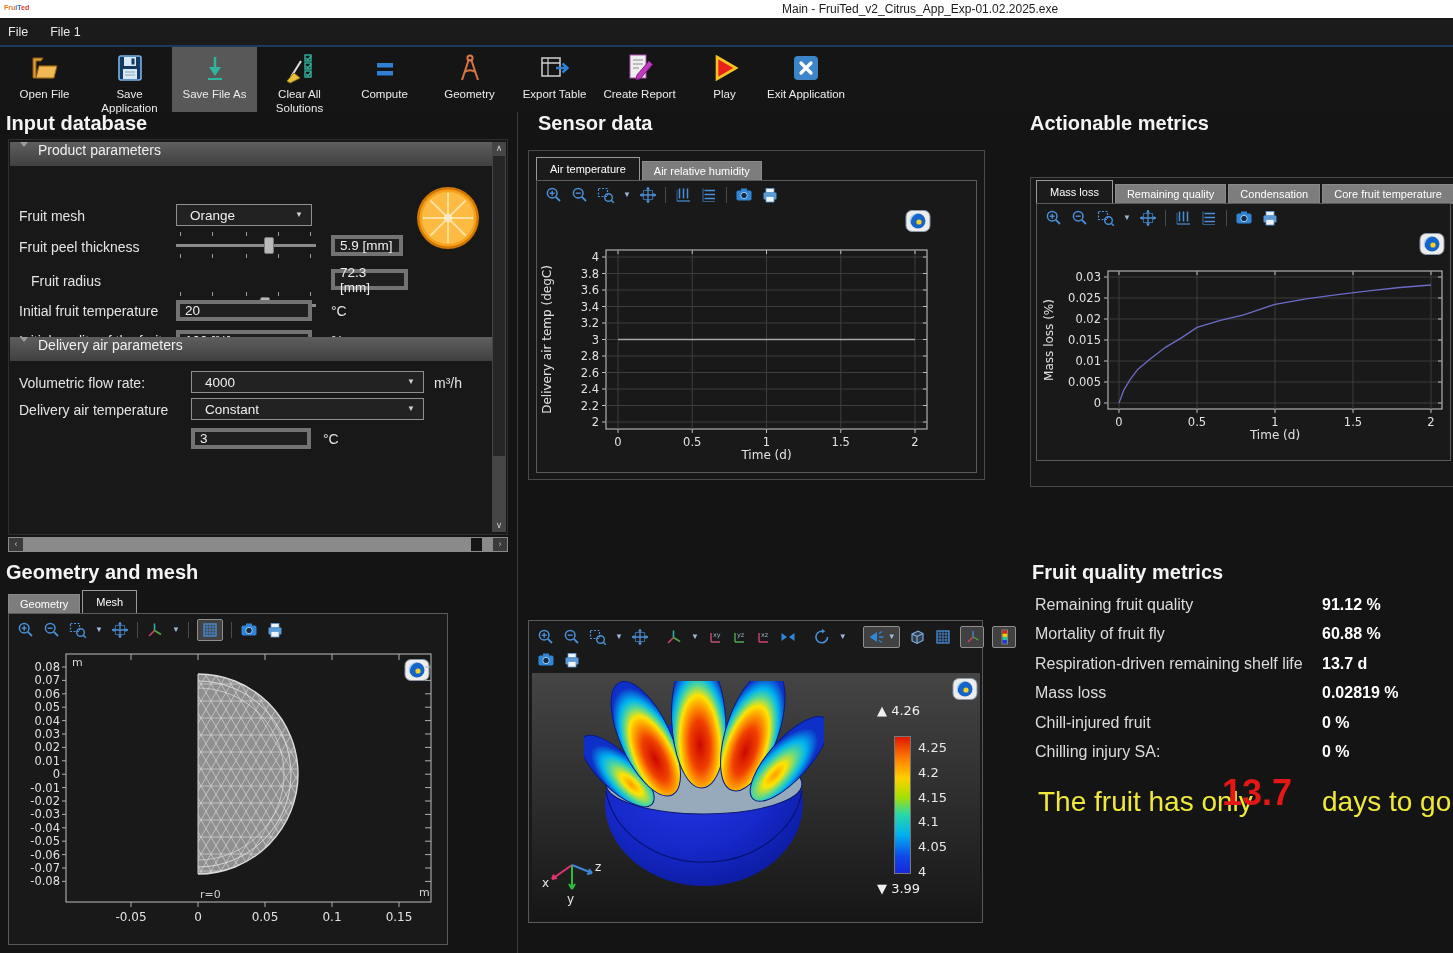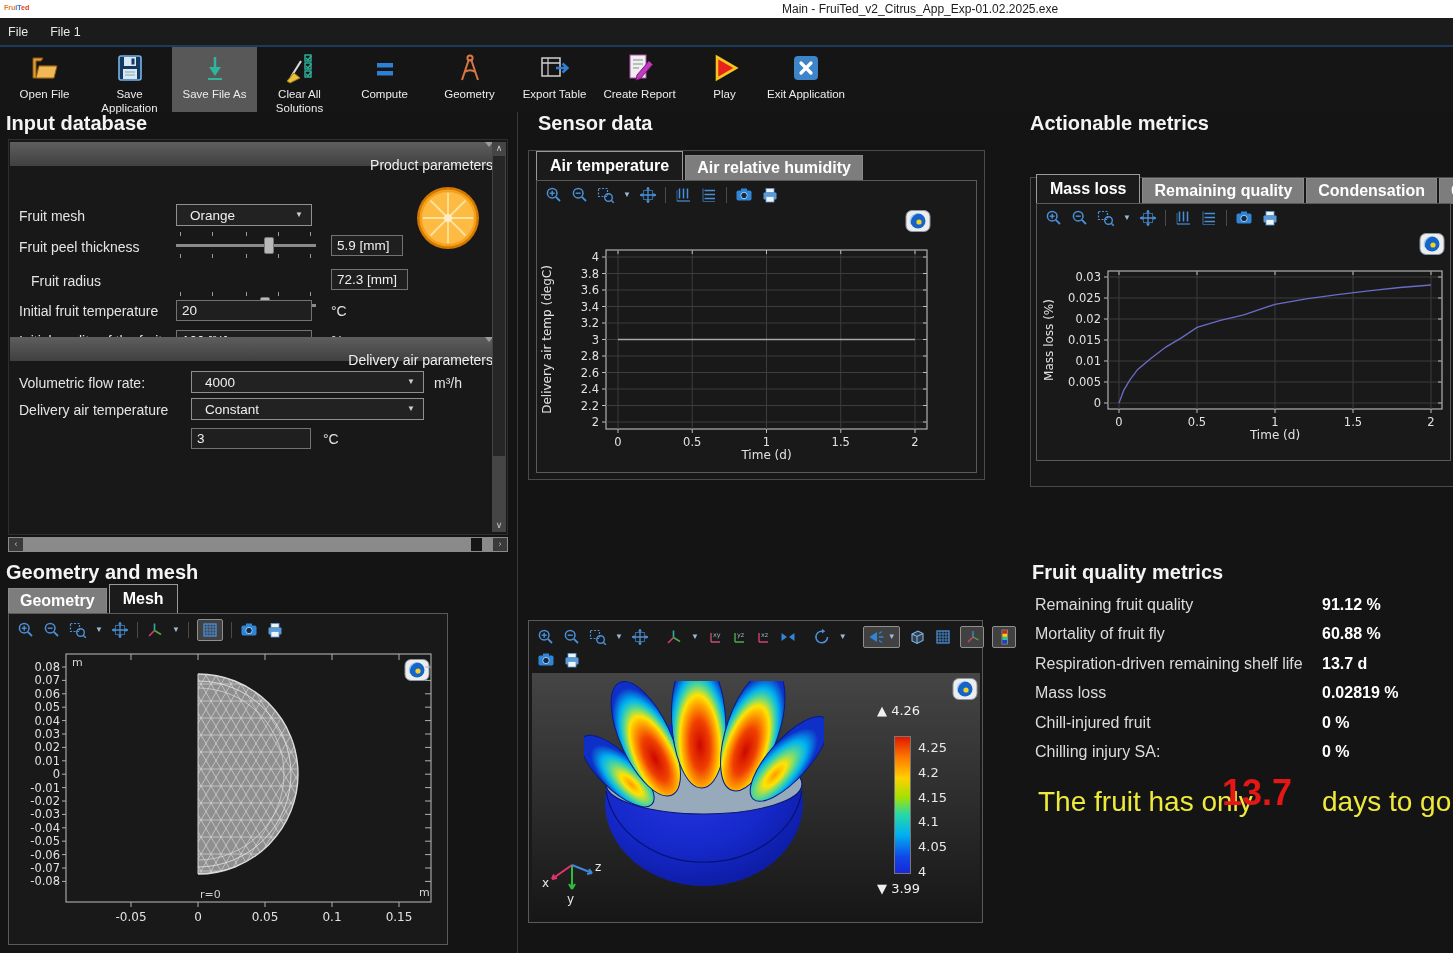--- a/index.html
+++ b/index.html
@@ -24,27 +24,27 @@
   
   .gbox { border:1px solid #4a4a4a; background:#171717; }
   .pframe { background:#191919; border:1px solid #5a5a5a; }
   .ptoolbar { display:flex; align-items:center; gap:8px; padding:5px 4px 3px 8px; }
   .pticn { display:flex; align-items:center; }
   .caret { color:#9fb8d8; font-size:8px; line-height:1; }
   .psep { width:1px; height:16px; background:#4a4a4a; }
   .boxed { display:flex; align-items:center; gap:3px; border:1px solid #8f8f8f; background:#414141; padding:1px 3px; border-radius:2px; }
   
   .tabs { display:flex; align-items:flex-end; }
-  .tab { background:#7d7d7d; color:#fff; font-size:16px; padding:3px 11px 4px 11px; margin-right:2px; border:1px solid #8a8a8a; border-bottom:none; white-space:nowrap;font-weight:bold; }
+  .tab { background:#7d7d7d; color:#fff; font-size:11px; padding:3px 11px 4px 11px; margin-right:2px; border:1px solid #8a8a8a; border-bottom:none; white-space:nowrap; }
   .tab.active { background:#1b1b1b; padding:5px 13px 6px 13px; border-color:#9a9a9a; }
   
-  .sechdr { background:linear-gradient(#5e5e5e,#404040); color:#f0f0f0; font-size:14px; display:flex; align-items:flex-end; gap:10px; padding-left:10px;flex-direction:column; }
+  .sechdr { background:linear-gradient(#5e5e5e,#404040); color:#f0f0f0; font-size:14px; display:flex; align-items:flex-start; gap:10px; padding-left:10px; }
   .tri-down { width:0; height:0; border-left:4px solid transparent; border-right:4px solid transparent; border-top:5px solid #9c9c9c; }
   .lbl { font-size:14px; color:#e4e4e4; white-space:nowrap; }
-  .inp { background:#1f1f1f; border:1px solid #737373; color:#efefef; font-size:13.5px; display:flex; align-items:center; padding:0 5px; }
+  .inp { background:#1f1f1f; border:4px solid #737373; color:#efefef; font-size:13.5px; display:flex; align-items:center; padding:0 5px; }
   .sel { background:#222; border:1px solid #8f8f8f; color:#efefef; font-size:13.5px; display:flex; align-items:center; padding:0 8px 0 13px; }
   .sel .caret { margin-left:auto; color:#cfcfcf; }
   .unit { font-size:14px; color:#e4e4e4; }
   .slider { position:relative; }
   .slider .track { position:absolute; left:0; right:0; top:50%; height:3px; margin-top:-1px; background:#8a8a8a; }
   .slider .tick { position:absolute; width:1px; height:4px; background:#9a9a9a; }
   .slider .thumb { position:absolute; top:50%; width:10px; height:17px; margin-top:-8px; background:#b8b8b8; border:1px solid #777; border-radius:2px; }
   
   .vscroll { background:#454545; }
   .vscroll .arr { position:absolute; left:0; width:100%; height:13px; color:#c8c8c8; font-size:9px; text-align:center; line-height:13px; }

